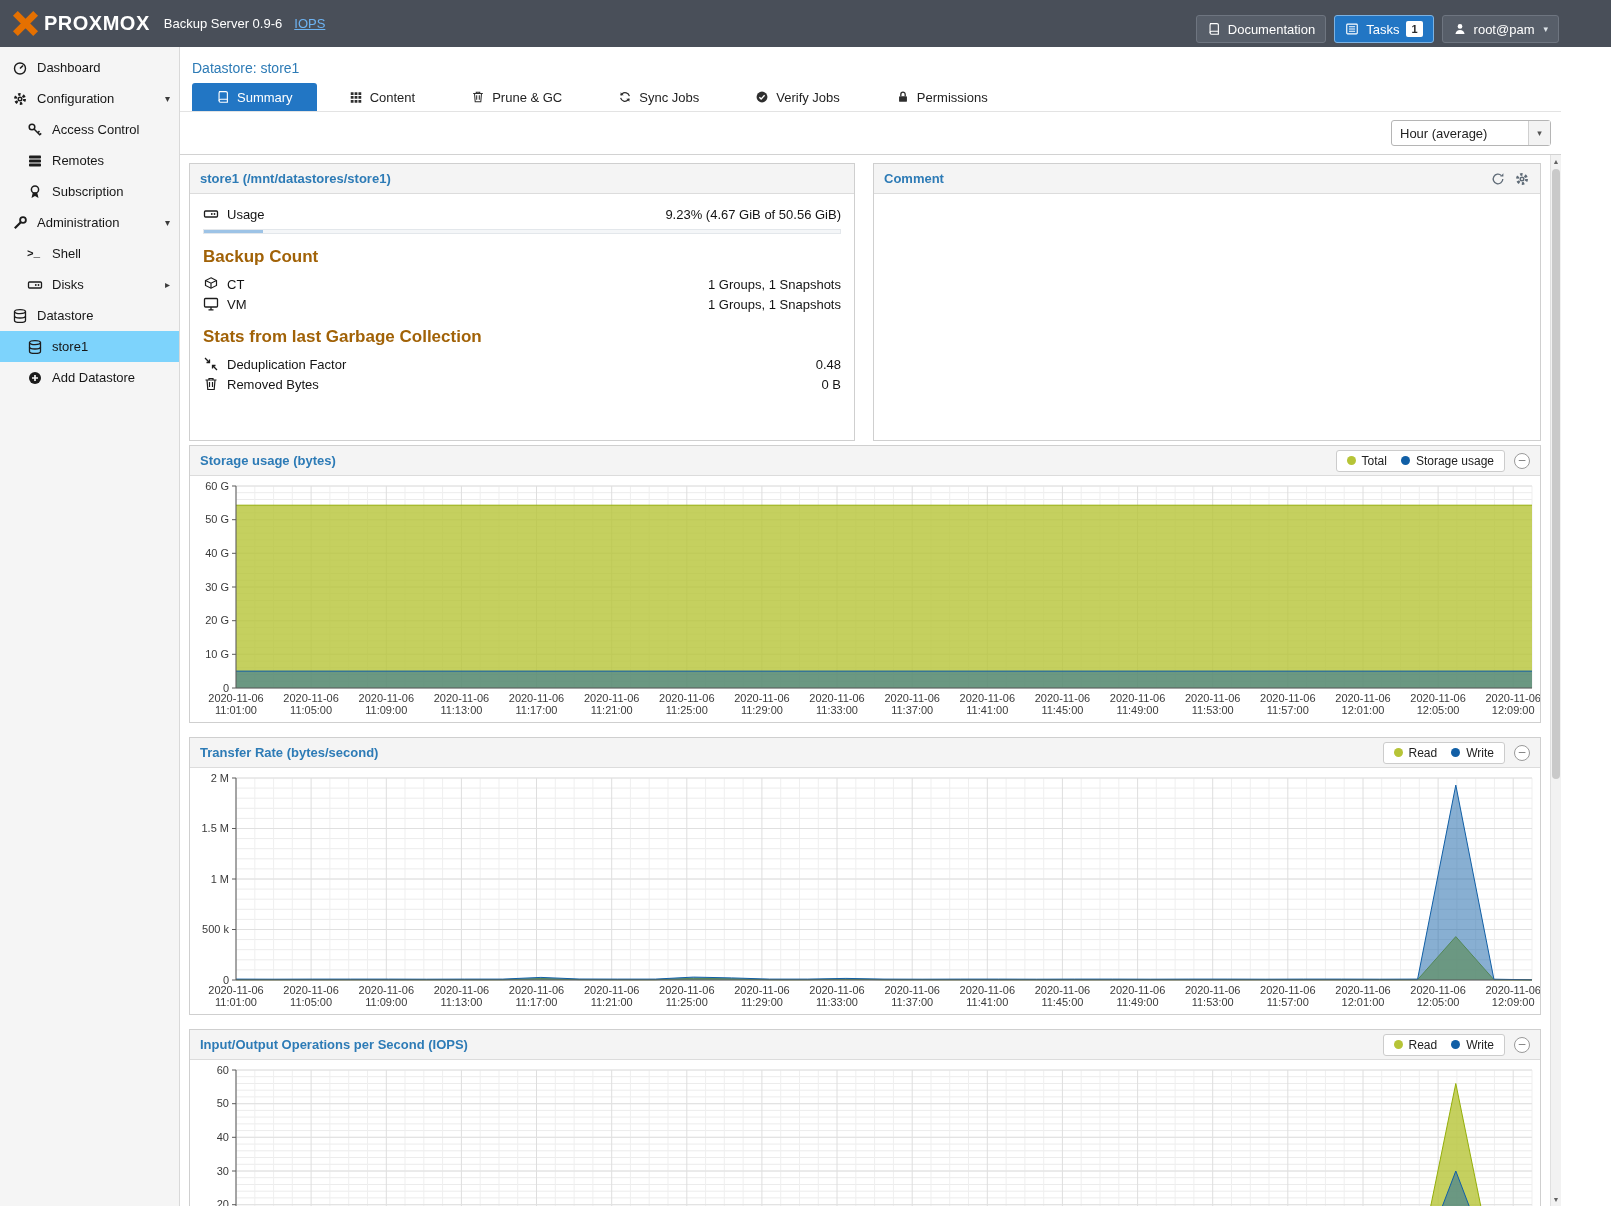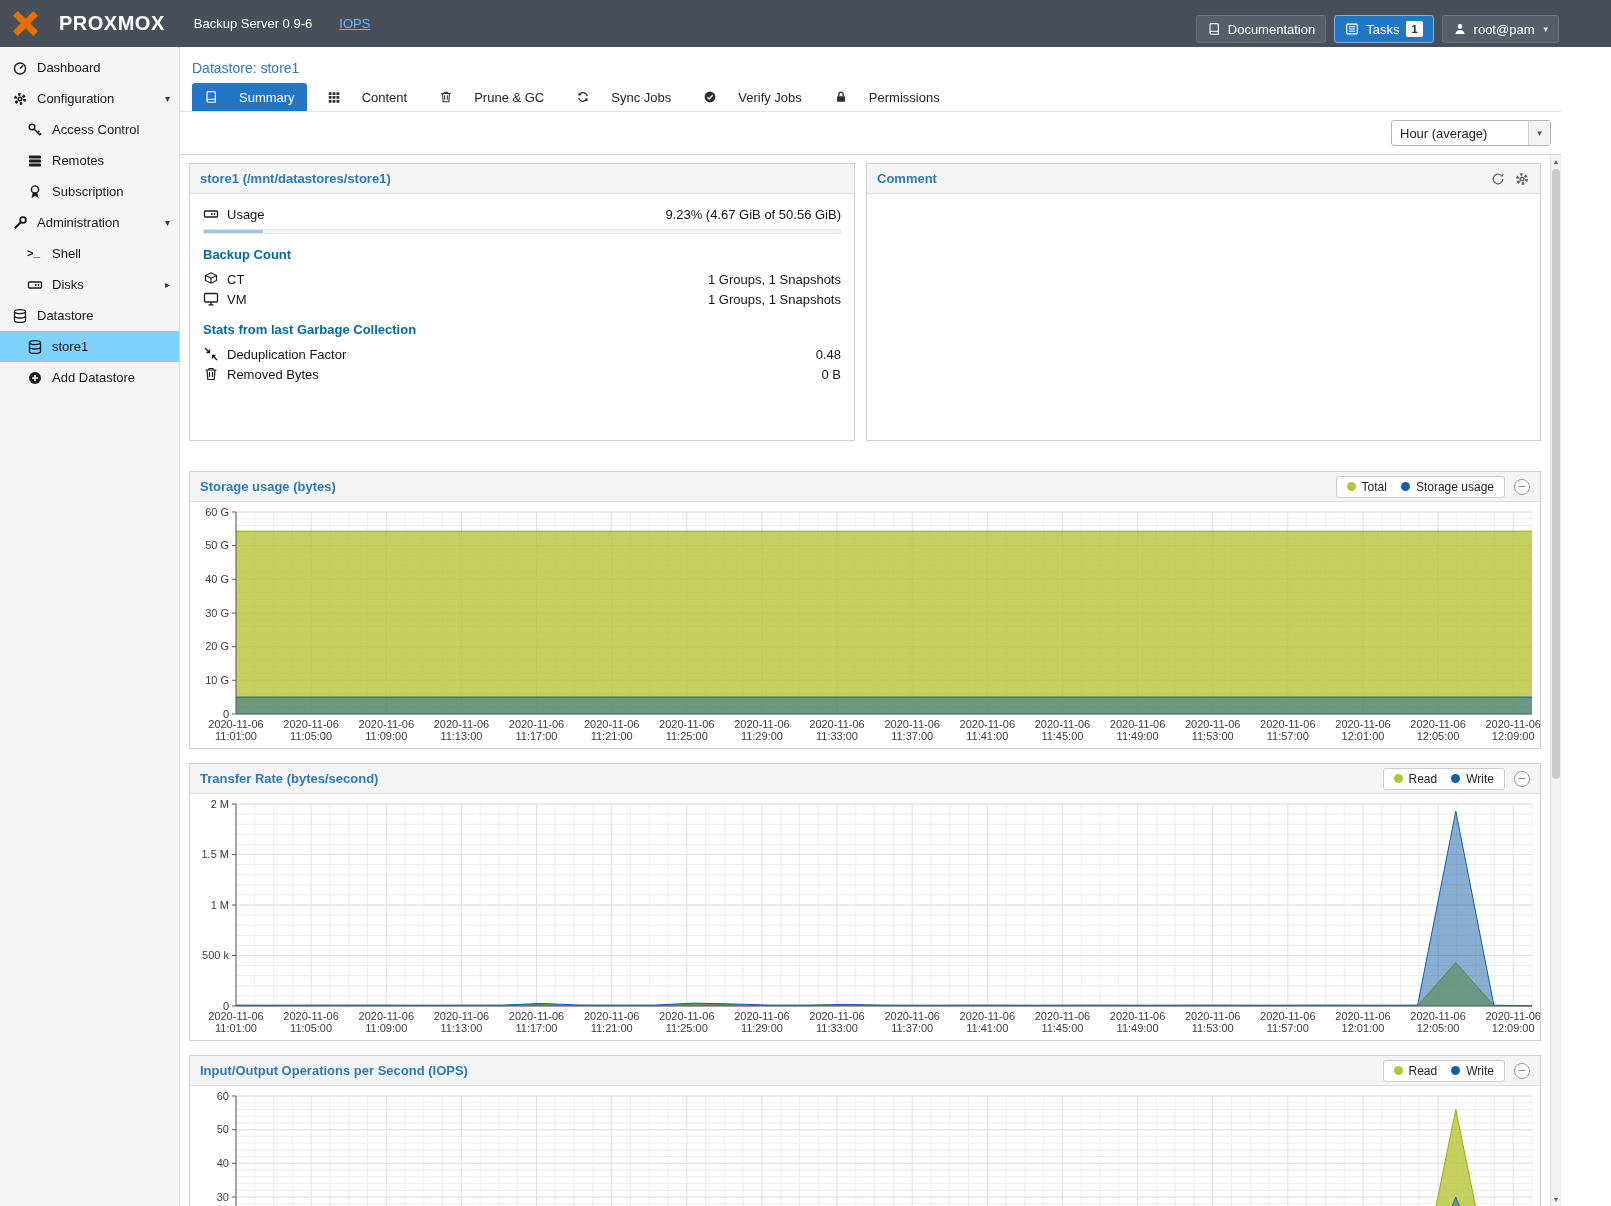--- a/index.html
+++ b/index.html
@@ -1,21 +1,21 @@
 <!DOCTYPE html>
 <html><head>
 <meta charset="utf-8">
 <style>
   *{box-sizing:border-box;margin:0;padding:0}
   html,body{width:1611px;height:1206px;overflow:hidden}
   body{font-family:"Liberation Sans",sans-serif;font-size:13px;background:#fff;color:#1a1a1a}
 
   
   .topbar{position:absolute;top:0;left:0;right:0;height:47px;background:#494f59;display:flex;align-items:center;padding:0 12px;color:#fff;z-index:5}
-  .brand{display:flex;align-items:center;gap:20px}
+  .brand{display:flex;align-items:center;gap:5px}
   .logo-x{width:27px;height:27px}
   .brand-name{font-weight:bold;font-size:20px;letter-spacing:.5px;color:#fff}
   .product{margin-left:9px;font-size:13px;color:#fff}
   .beta{color:#6db3f2;margin-left:7px;text-decoration:underline;cursor:pointer}
   .topbar-right{position:absolute;right:52px;top:0;height:58px;display:flex;gap:8px;align-items:center}
   .tb-btn{height:28px;display:flex;align-items:center;gap:7px;padding:0 10px;background:#575e69;border:1px solid #6e7580;border-radius:3px;color:#fff;font-size:13px;cursor:pointer;white-space:nowrap}
   .tb-btn.active{background:#2276c4;border-color:#7cb2e2}
   .badge{background:#fff;color:#2a2a2a;border-radius:2px;padding:0 5px;font-size:11px;line-height:16px;font-weight:bold}
   .icon14{width:14px;height:14px;flex:none;display:inline-block}
   .icon16{width:16px;height:16px;flex:none;display:inline-block;color:#1c1c1c}
@@ -26,21 +26,21 @@
   .side-item{position:relative;height:31px;display:flex;align-items:center;gap:9px;padding:0 12px;font-size:13px;cursor:pointer;color:#161616}
   .side-item.lvl1{padding-left:27px}
   .side-item.selected{background:#7dd3fc}
   .expander{position:absolute;right:9px;color:#3c3c3c;font-size:10px;line-height:10px}
   .shell-glyph{font-family:"Liberation Mono",monospace;font-weight:bold;font-size:11px;width:16px;display:inline-block}
 
   
   .main{position:absolute;top:47px;left:180px;right:0;bottom:0;background:#fff;display:flex;flex-direction:column}
   .page-title{padding:13px 12px 7px;color:#2d7bb6;font-size:14px}
   .tabbar{display:flex;gap:8px;padding:0 12px;align-items:flex-end;border-bottom:1px solid #e3e3e3;margin-right:50px}
-  .tab{height:28px;display:flex;align-items:center;gap:21px;padding:0 12px;font-size:13px;color:#232323;border-radius:3px 3px 0 0;cursor:pointer}
+  .tab{height:28px;display:flex;align-items:center;gap:7px;padding:0 24px;font-size:13px;color:#232323;border-radius:3px 3px 0 0;cursor:pointer}
   .tab .icon14{color:#2e2e2e}
   .tab.active{background:#2276c4;color:#fff}
   .tab.active .icon14{color:#fff}
   .toolbar{display:flex;justify-content:flex-end;padding:8px 10px;border-bottom:1px solid #d2d2d2;margin-right:50px;background:#fff}
   .combo{width:160px;height:26px;border:1px solid #b5b5b5;border-radius:3px;display:flex;align-items:center;background:#fff;cursor:pointer}
   .combo-text{flex:1;padding:0 8px;font-size:13px;color:#222;white-space:nowrap;overflow:hidden}
   .combo-trigger{width:22px;height:100%;border-left:1px solid #d0d0d0;background:#f3f3f3;display:flex;align-items:center;justify-content:center;font-size:9px;color:#555}
 
   .body-area{flex:1;position:relative}
   .content{position:absolute;left:0;top:0;bottom:0;right:61px;padding:8px 9px 8px 9px;overflow:hidden}
@@ -48,28 +48,28 @@
   
   .vscroll{position:absolute;top:0;right:50px;width:11px;bottom:0;background:#f2f2f2;border-left:1px solid #e0e0e0}
   .vs-btn{height:13px;display:flex;align-items:center;justify-content:center;font-size:7px;color:#636363;background:#f2f2f2;cursor:pointer}
   .vs-btn.bottom{position:absolute;bottom:0;left:0;right:0}
   .vs-thumb{position:absolute;top:14px;left:1px;right:1px;height:610px;background:#c9c9c9;border-radius:4px;cursor:grab}
 
   
   .panel{border:1px solid #cfcfcf;background:#fff}
   .panel-hd{height:30px;background:#f4f4f4;border-bottom:1px solid #dcdcdc;display:flex;align-items:center;padding:0 10px;color:#2d7bb6;font-size:13px;font-weight:bold}
   .panel-hd .spacer{flex:1}
-  .row1{display:flex;gap:11px;margin-bottom:30px}
+  .row1{display:flex;gap:18px;margin-bottom:4px}
   .store-panel{width:666px;height:278px;flex:none}
   .comment-panel{flex:1;height:278px}
   .panel-body{padding:10px 13px}
   .kv{display:flex;align-items:center;height:20px;font-size:13px;color:#141414}
   .kv .icon16{margin-right:8px}
   .kv .val{margin-left:auto}
-  .sec{font-weight:bold;margin:13px 0 7px;color:#0369a1;font-size:13px}
+  .sec{font-weight:bold;margin:13px 0 7px;color:#a16207;font-size:17px}
   .pbar{height:5px;background:#f4f6f8;border:1px solid #e3e7eb;margin:5px 0 1px;overflow:hidden}
   .pfill{height:100%;background:#9dc3e6}
   .tool{width:16px;height:16px;margin-left:8px;color:#5f6b77;cursor:pointer}
 
   
   .chart-panel{margin-bottom:14px}
   .chart-body{height:246px;position:relative;overflow:hidden;background:#fff}
   .legend{display:flex;align-items:flex-end;gap:14px;border:1px solid #ccc;background:#fff;border-radius:3px;padding:3px 10px;font-size:12px;font-weight:normal;color:#222}
   .leg-item{display:flex;align-items:center;gap:6px;cursor:pointer}
   .leg-dot{width:9px;height:9px;border-radius:50%;display:inline-block}

